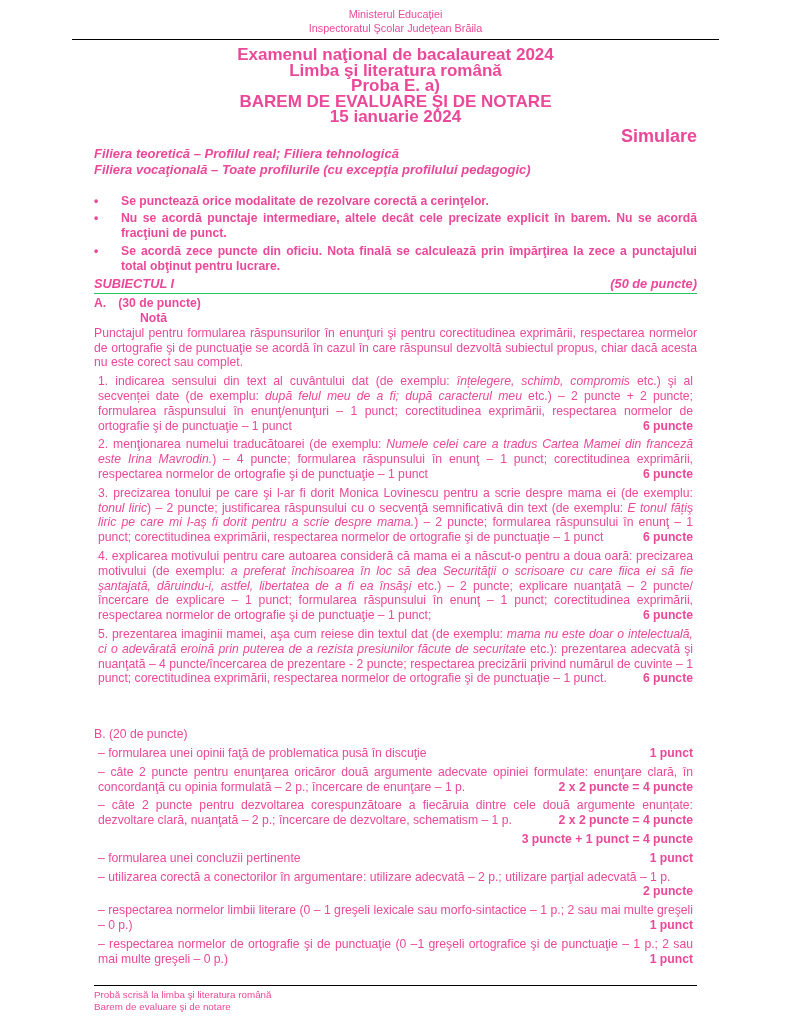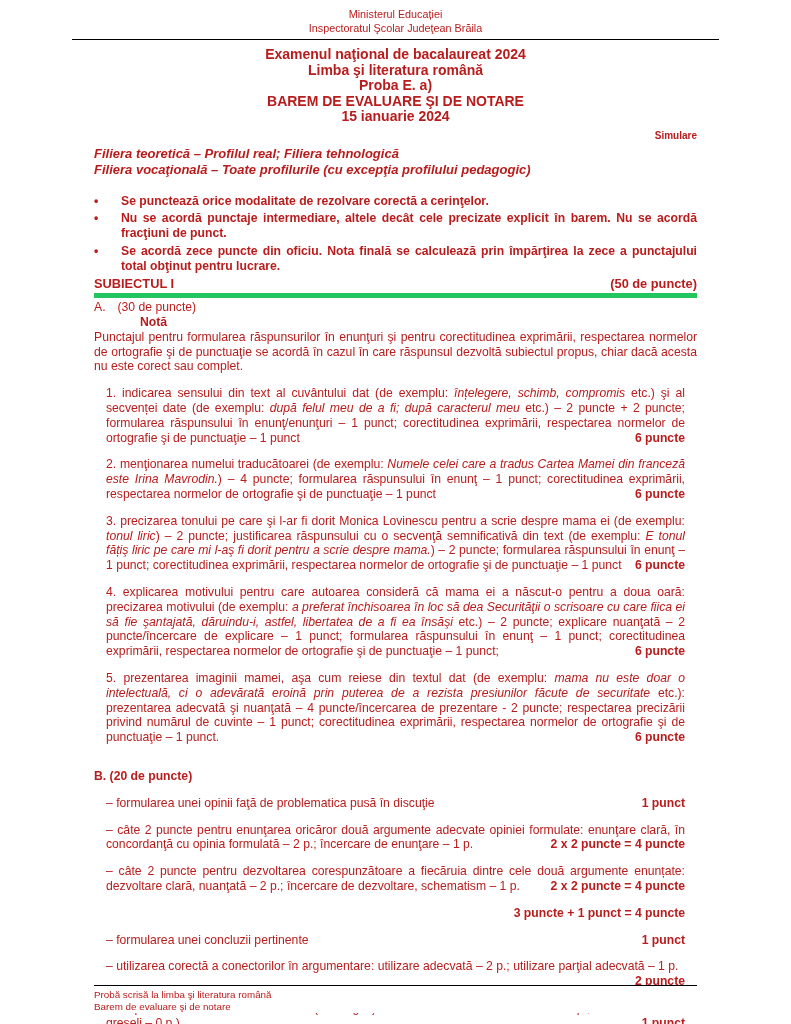--- a/index.html
+++ b/index.html
@@ -5,47 +5,47 @@
   html, body { margin: 0; padding: 0; background: #ffffff; }
   .page {
     position: relative;
     width: 791px;
     height: 1024px;
     box-sizing: border-box;
     padding: 8px 94px 0 94px;
     font-family: "Liberation Sans", sans-serif;
     font-size: 12.2px;
     line-height: 14.8px;
-    color: #b91c1c;
+    color: #ec4899;
     overflow: hidden;
     background: #fff;
   }
   .ministry { text-align: center; font-size: 10.8px; line-height: 13.5px; }
   .header-rule { border-bottom: 1.2px solid #000; margin: 4px -22px 7px -22px; height: 0; }
-  .titleblock { text-align: center; font-weight: 700; font-size: 14px; line-height: 15.5px; }
-  .simulare { text-align: right; font-weight: 700; font-size: 10px; line-height: 16px; margin-top: 3px; }
+  .titleblock { text-align: center; font-weight: 700; font-size: 17px; line-height: 15.5px; }
+  .simulare { text-align: right; font-weight: 700; font-size: 18px; line-height: 16px; margin-top: 3px; }
   .filiera-block { margin-top: 2px; }
   .filiera { font-weight: 700; font-style: italic; font-size: 13px; line-height: 16px; }
   .rules { list-style: none; margin: 16px 0 4px 0; padding: 0; font-weight: 700; }
   .rules li { display: flex; margin-bottom: 3px; }
   .rules .bullet { flex: 0 0 27px; }
   .rules .rule-text { flex: 1; text-align: justify; }
   .subject-heading {
     display: flex; justify-content: space-between;
     font-weight: 700; font-size: 12.8px;
-    border-bottom: 5px solid #22c55e; padding-bottom: 1px; margin-bottom: 2px;
+    border-bottom: 1px solid #22c55e; padding-bottom: 1px; margin-bottom: 2px; font-style: italic;
   }
-  .a-heading { font-weight: 400; }
+  .a-heading { font-weight: 700; }
   .a-heading .hgap { display: inline-block; width: 12px; }
   .bold { font-weight: 700; padding-left: 46px; }
   .just { text-align: justify; }
-  p.item { margin: 12px; overflow: hidden; text-align: justify; }
+  p.item { margin: 4px; overflow: hidden; text-align: justify; }
   .pts { float: right; font-weight: 700; }
   .note { font-weight: 400; margin: 0; }
-  .b-heading { font-weight: 700; margin-top: 24px; }
+  .b-heading { font-weight: 400; margin-top: 41px; }
   .footer {
     position: absolute; left: 94px; right: 94px; bottom: 11px;
     font-size: 9.8px; line-height: 12.2px; background: #fff;
   }
   .footer-rule { border-top: 1px solid #000; margin-bottom: 3px; }
   .footer .italic { font-style: italic; }
   .footer-page { text-align: center; }
 </style>
 </head>
 <body>

